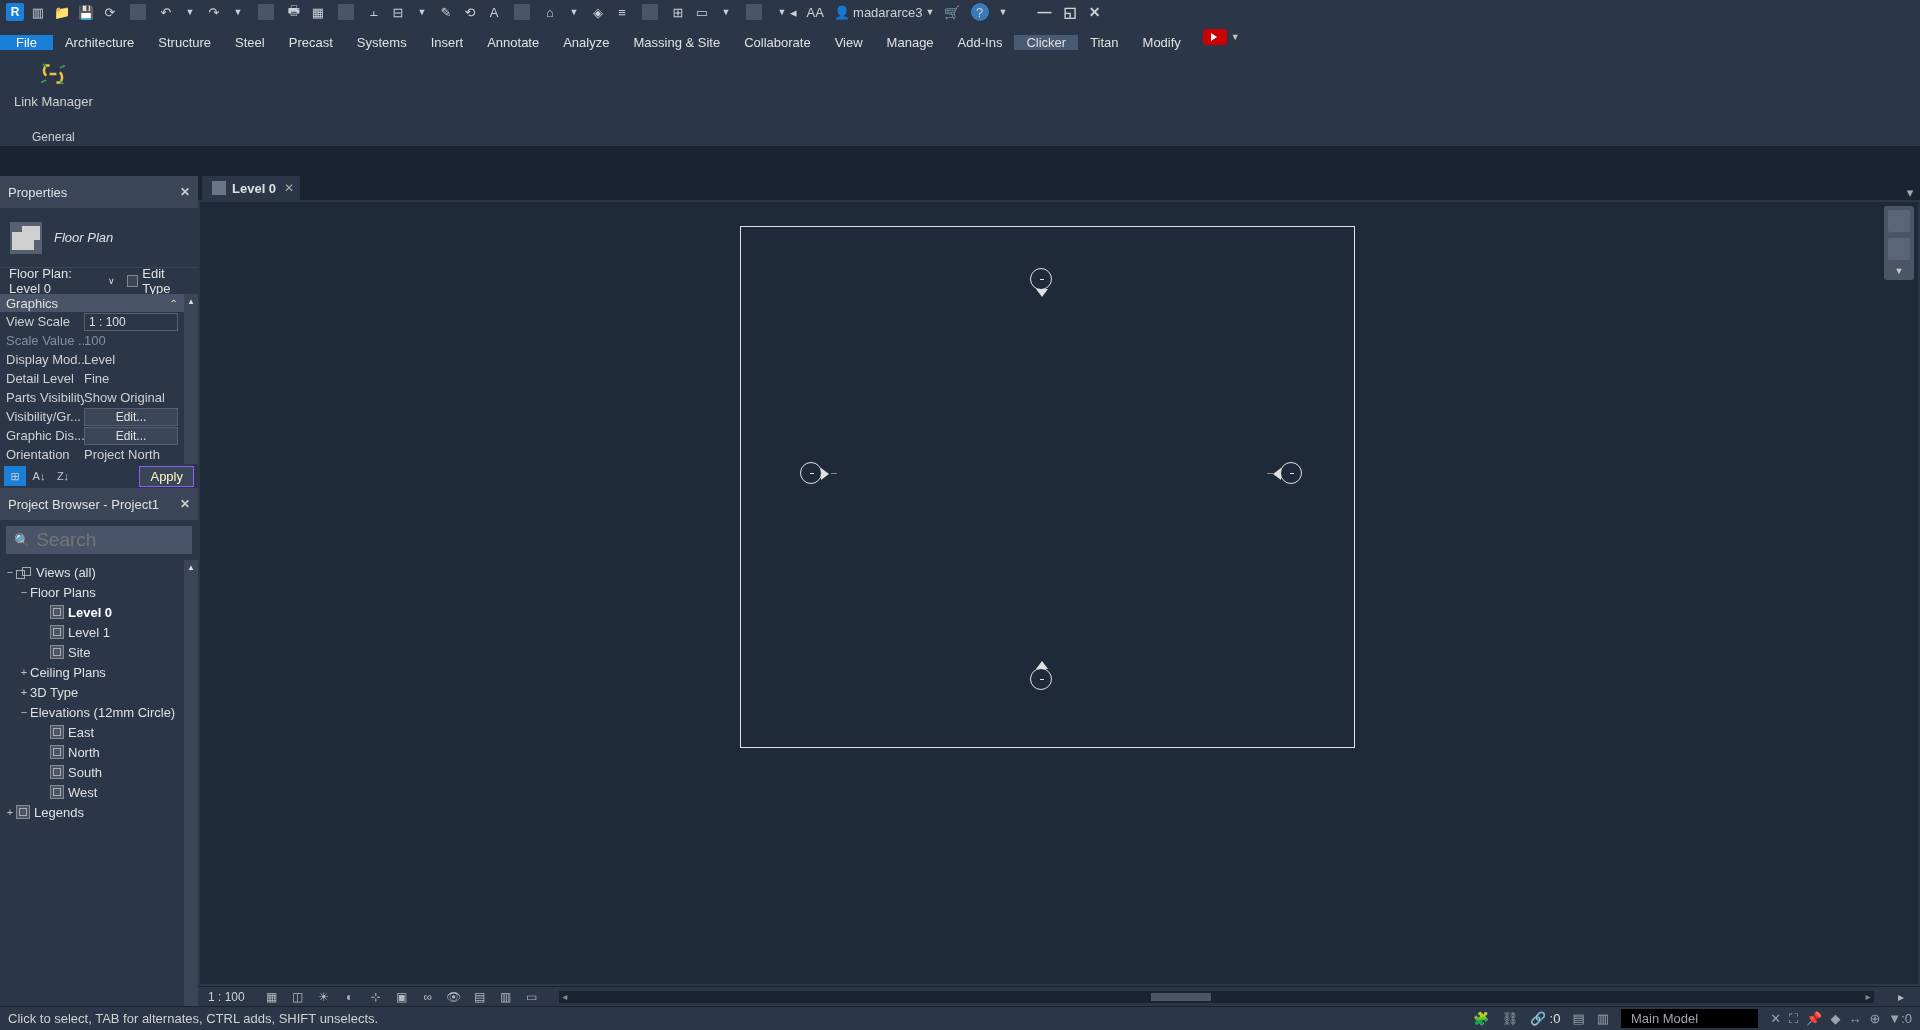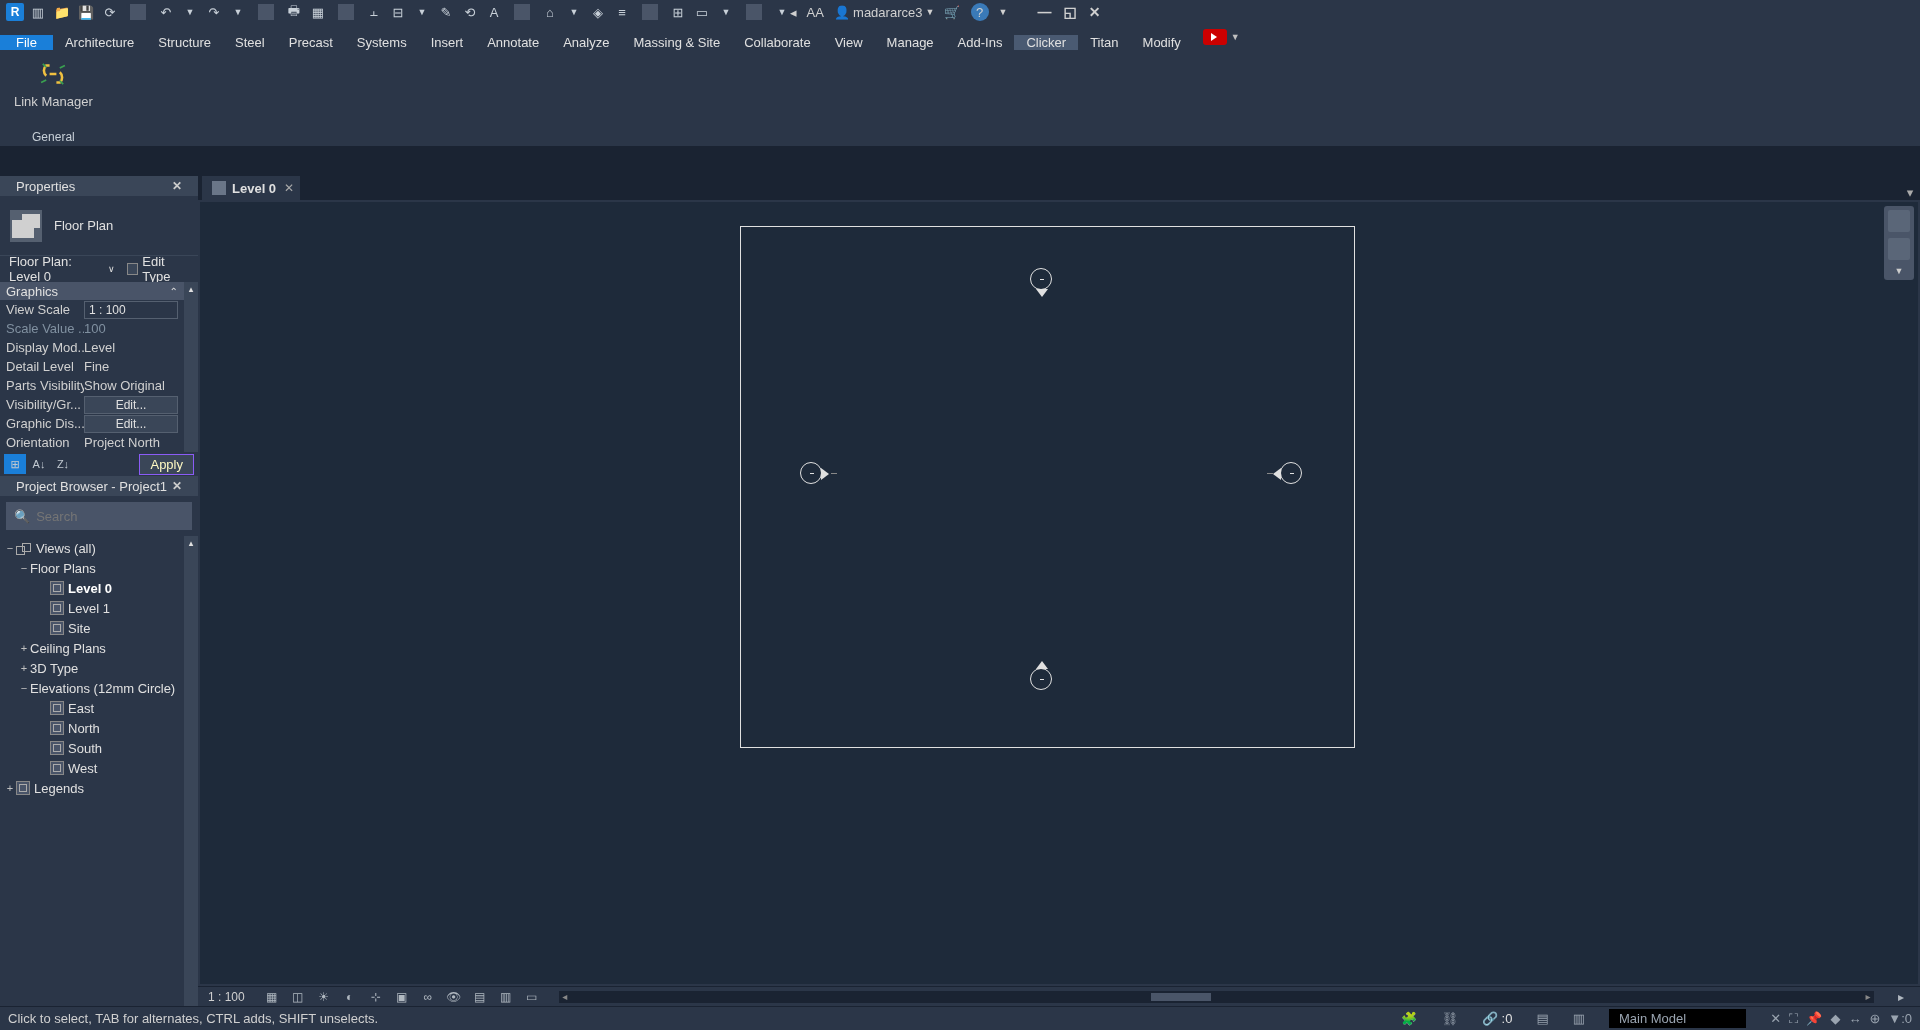--- a/index.html
+++ b/index.html
@@ -35,23 +35,23 @@
 .ribbon .ptitle { color:#c8d0d8; font-size:12px; width:100%; text-align:center; padding-top:4px;}
 
 
 .strip { height:30px; background:#1a2332;}
 
 
 .main { display:flex; height:calc(100% - 24px - 26px - 96px - 30px - 24px); }
 
 
 .leftdock { width:198px; display:flex; flex-direction:column; background:#2b3648;}
-.panelhdr { height:20px; background:#3a4658; display:flex; align-items:center; padding:0 16px; justify-content:space-between;}
+.panelhdr { height:32px; background:#3a4658; display:flex; align-items:center; padding:0 8px; justify-content:space-between;}
 .panelhdr .x { font-size:12px; color:#ccc; font-weight:bold;}
-.typebox { height:60px; display:flex; align-items:center; gap:12px; padding:0 10px; border-bottom:1px solid #3a4658;}
+.typebox { height:60px; display:flex; align-items:center; gap:12px; padding:0 10px; border-bottom:1px solid #3a4658;font-style:italic;}
 .typebox .thumb { width:32px; height:32px; background:#556070; position:relative;}
 .typebox .thumb::before,.typebox .thumb::after{content:"";position:absolute;background:#d0d0d0;}
 .typebox .thumb::before{width:22px;height:18px;left:2px;top:10px;}
 .typebox .thumb::after{width:18px;height:14px;left:12px;top:4px;}
 
 .selrow { display:flex; align-items:center; height:26px; padding:0 4px; gap:4px;}
 .selrow .dd { display:flex; align-items:center; gap:3px; color:#d0d0d0; padding:2px 4px; border:1px solid transparent;}
 .selrow .editbtn { margin-left:auto; display:flex; align-items:center; gap:4px; color:#d0d0d0; padding:2px 4px;}
 .selrow .editbtn .sq { width:12px; height:12px; border:1px solid #888; background:#3a4658;}
 
@@ -69,21 +69,21 @@
 .prow .ebtn { flex:1; border:1px solid #556070; text-align:center; background:#3a4658; font-size:12px; padding:1px 0;}
 
 .toolsrow { height:24px; background:#2b3648; display:flex; align-items:center; gap:2px; padding:0 4px;}
 .toolsrow .tool { width:22px; height:20px; display:flex; align-items:center; justify-content:center; color:#c0c8d0; font-size:11px;}
 .toolsrow .tool.first { background:#1a7fd9;}
 .toolsrow .apply { margin-left:auto; padding:2px 10px; background:#3a4658; color:#fef9c3; border:1px solid #8b5cf6;}
 
 
 .pb { flex:1; display:flex; flex-direction:column; min-height:0;}
 .searchbox { margin:6px; height:28px; background:#495468; display:flex; align-items:center; padding:0 8px; gap:6px;}
-.searchbox input { background:transparent; border:none; outline:none; color:#a0a8b0; flex:1; font-size:13px;}
+.searchbox input { background:transparent; border:none; outline:none; color:#a0a8b0; flex:1; font-size:19px;}
 .tree { flex:1; overflow:hidden; position:relative; display:flex;}
 .tree .tcontent { flex:1; padding-top:2px;}
 .tree .tscroll { width:14px; background:#3a4658;}
 .tree .tscroll .up { height:14px; display:flex; align-items:center; justify-content:center; font-size:9px;}
 .trow { height:20px; display:flex; align-items:center; font-size:13px; color:#d0d0d0;}
 .trow .tw { width:12px; text-align:center; font-size:11px; color:#c0c0c0;}
 .trow .ic { width:14px; height:14px; border:1px solid #888; margin-right:4px; background:#495468; position:relative;}
 .trow .ic::after{content:"";position:absolute;inset:2px;border:1px solid #aaa;}
 .trow .cubes { width:16px; height:14px; margin-right:4px; position:relative;}
 .trow .cubes::before,.trow .cubes::after{content:"";position:absolute;width:7px;height:7px;border:1px solid #aaa;}
@@ -120,21 +120,21 @@
 
 .viewctrl { height:20px; background:#2b3648; display:flex; align-items:center; gap:8px; padding:0 10px; border-top:1px solid #1a2332;}
 .viewctrl .vc { color:#b0b8c0; font-size:12px; width:18px; text-align:center;}
 .viewctrl .scale { color:#d0d0d0; font-size:12px; margin-right:10px;}
 .viewctrl .hscroll { flex:1; height:12px; background:#1a2332; margin:0 10px; position:relative;}
 .viewctrl .hscroll .thumb { position:absolute; left:45%; width:60px; height:8px; top:2px; background:#4a5568;}
 .viewctrl .hscroll .ar { position:absolute; top:0; width:12px; height:12px; color:#888; font-size:10px; text-align:center;}
 .viewctrl .hscroll .ar.l{left:0}.viewctrl .hscroll .ar.r{right:0}
 
 
-.status { position:absolute; bottom:0; left:0; right:0; height:24px; background:#2b3648; display:flex; align-items:center; padding:0 8px; gap:24px; border-top:1px solid #1a2332;}
+.status { position:absolute; bottom:0; left:0; right:0; height:24px; background:#2b3648; display:flex; align-items:center; padding:0 8px; gap:12px; border-top:1px solid #1a2332;}
 .status .msg { color:#d0d0d0; font-size:13px; flex:0 0 auto;}
 .status .sp { flex:1;}
 .status .sic { color:#9aa4b0; font-size:13px; display:flex; align-items:center; gap:3px;}
 .status .mm { background:#000000; padding:2px 60px 2px 10px; color:#9aa4b0;}
 .status .rg { display:flex; gap:8px; margin-left:auto;}
 .status .rg span{color:#9aa4b0;}
 
 svg{display:block}
 </style>
 </head>

